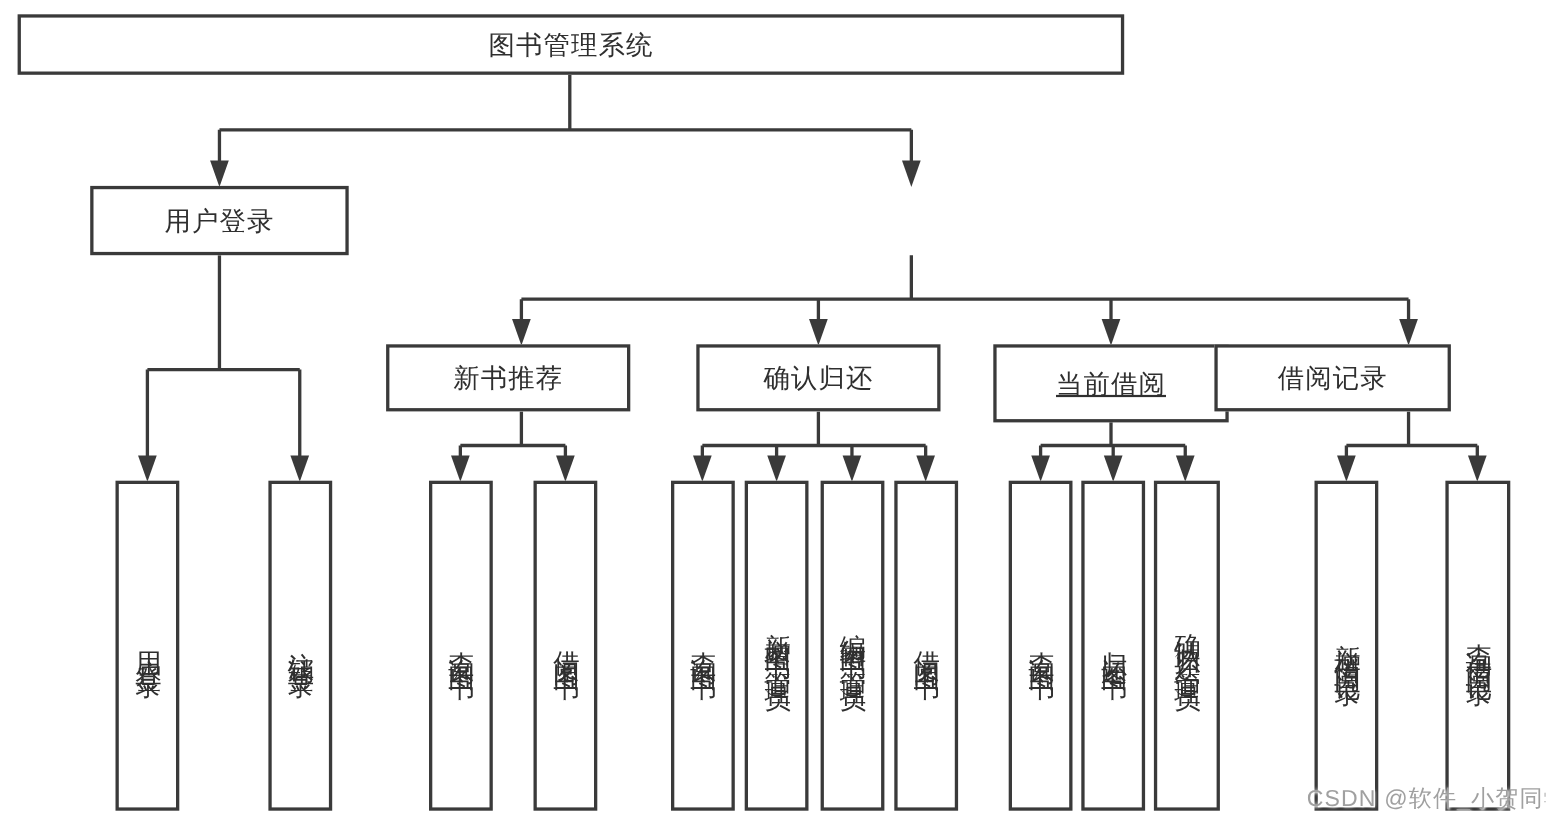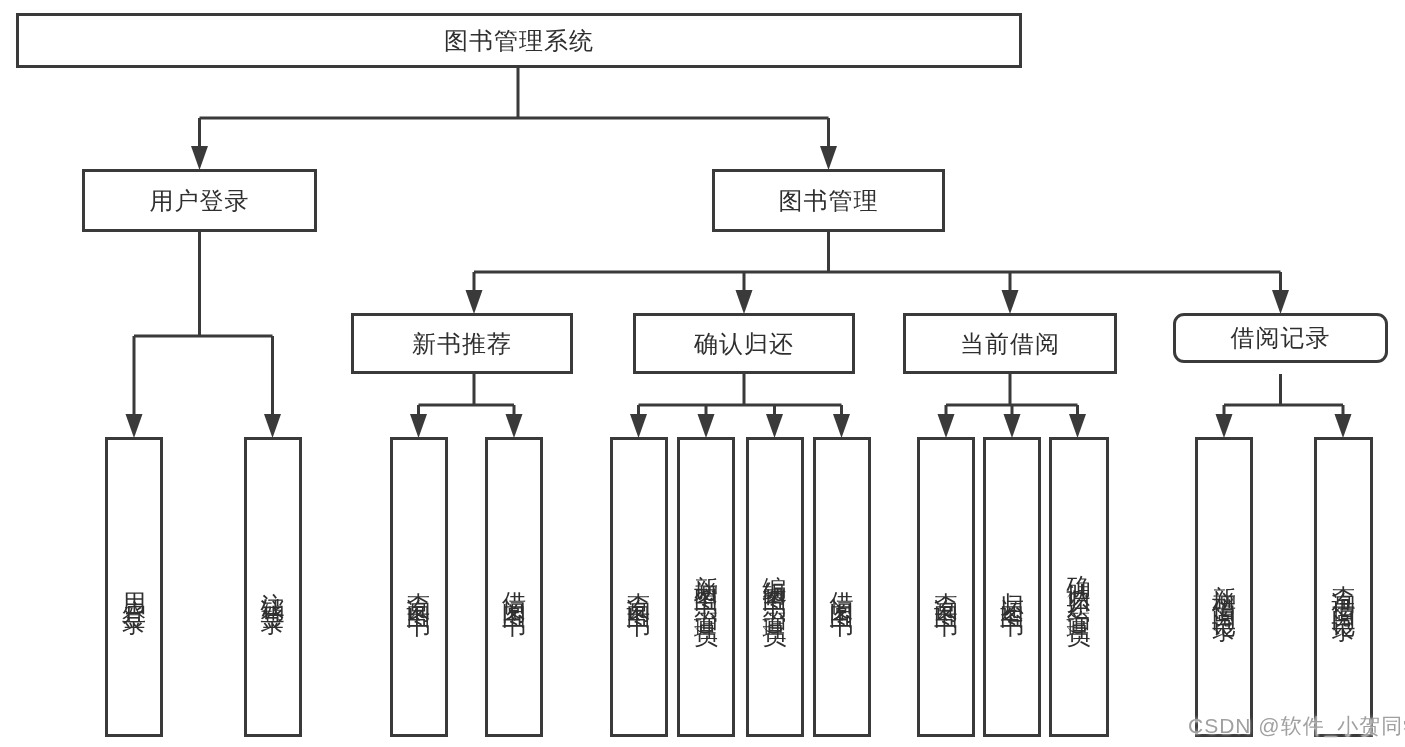--- a/index.html
+++ b/index.html
@@ -94,34 +94,31 @@
     <polygon class="arrow" points="1334.5,414 1351.5,414 1343,438"></polygon>
   </svg>
 
   <div class="node" style="left:16px;top:13px;width:1006px;height:55px;">
     <span>图书管理系统</span>
   </div>
 
   <div class="node" style="left:82px;top:169px;width:235px;height:63px;">
     <span>用户登录</span>
   </div>
-  <div class="node" style="left:712px;top:169px;width:233px;height:63px;">
-    <span>图书管理</span>
-  </div>
 
   <div class="node" style="left:351px;top:313px;width:222px;height:61px;">
     <span>新书推荐</span>
   </div>
   <div class="node" style="left:633px;top:313px;width:222px;height:61px;">
     <span>确认归还</span>
   </div>
-  <div class="node" style="left:903px;top:313px;width:214px;height:61px;">
+  <div class="node" style="left:903px;top:313px;width:214px;height:71px;text-decoration:underline;">
     <span>当前借阅</span>
   </div>
-  <div class="node" style="left:1173px;top:313px;width:215px;height:50px;border-radius:11px;">
+  <div class="node" style="left:1104px;top:313px;width:215px;height:61px;">
     <span>借阅记录</span>
   </div>
 
   <div class="vnode" style="left:105px;">
     <span>用户登录</span>
   </div>
   <div class="vnode" style="left:243.5px;">
     <span>注销登录</span>
   </div>
 

